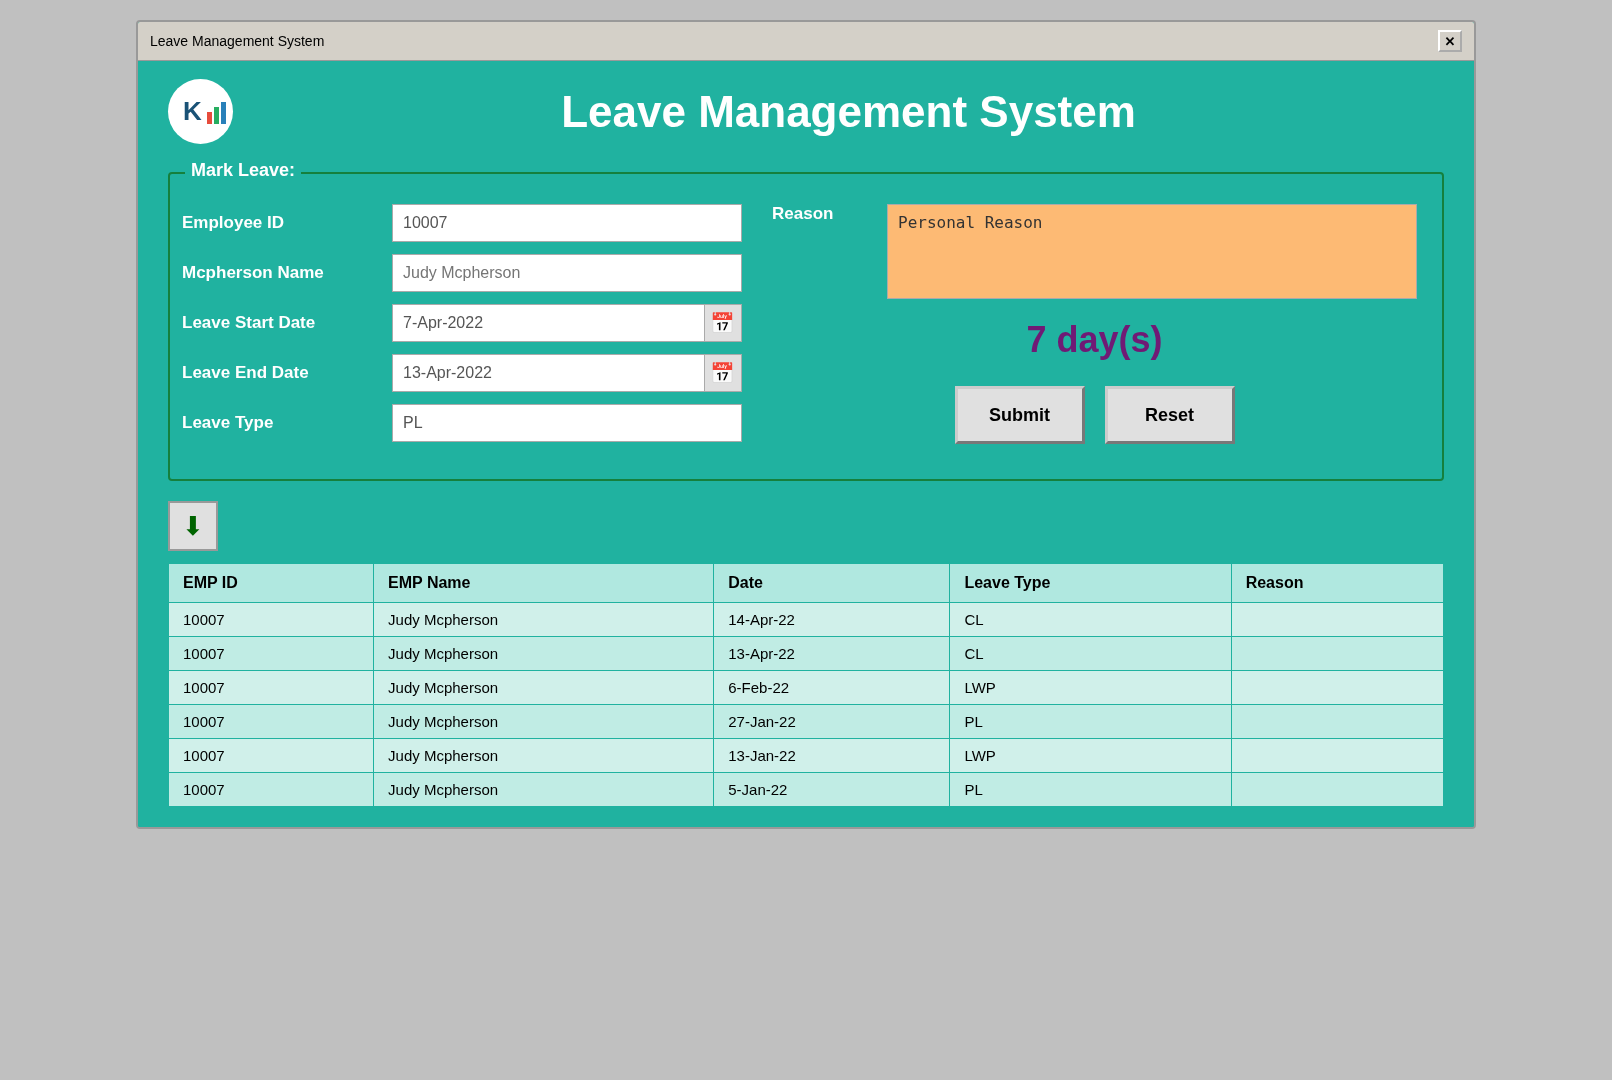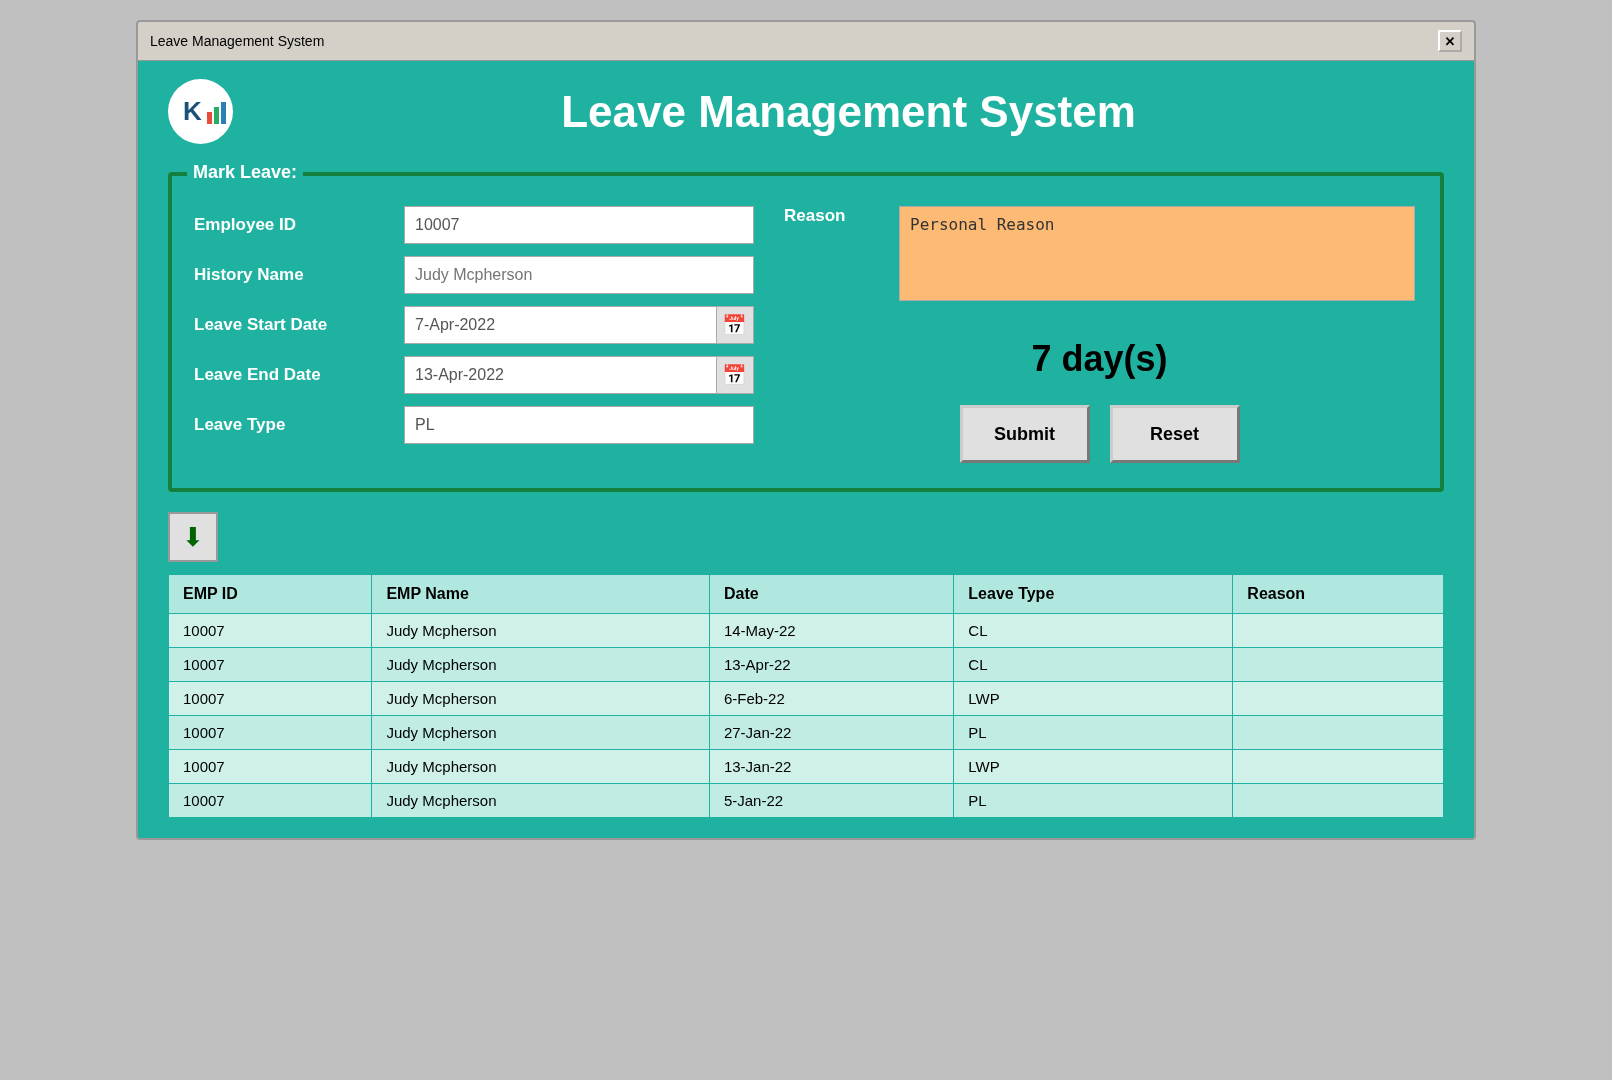--- a/index.html
+++ b/index.html
@@ -64,23 +64,23 @@
       font-size: 44px;
       font-weight: bold;
       flex: 1;
       text-align: center;
     }
     .content {
       background: #20b2a0;
       padding: 10px 30px 20px 30px;
     }
     .mark-leave-section {
-      border: 4px solid #15803d;
+      border: 2px solid #15803d;
       border-radius: 4px;
-      padding: 20px 25px 25px 22px;
+      padding: 20px 25px 25px 12px;
       margin-bottom: 20px;
       position: relative;
       background: #20b2a0;
     }
     .section-title {
       position: absolute;
       top: -14px;
       left: 15px;
       background: #20b2a0;
       padding: 0 6px;
@@ -171,23 +171,23 @@
       border: 1px solid #aaa;
       padding: 8px 10px;
       font-size: 16px;
       background: #fdba74;
       resize: none;
       color: #333;
     }
     .days-display {
       font-size: 36px;
       font-weight: bold;
-      color: #000000;
+      color: #701a75;
       text-align: center;
-      margin-top: 22px;
+      margin-top: 5px;
     }
     .button-row {
       display: flex;
       gap: 20px;
       justify-content: center;
       margin-top: 10px;
     }
     .btn {
       width: 130px;
       height: 58px;
@@ -284,21 +284,21 @@
       <div class="form-body">
 
         <div class="form-left">
 
           <div class="form-row">
             <label class="form-label">Employee ID</label>
             <input class="form-input" type="text" value="10007" style="">
           </div>
 
           <div class="form-row">
-            <label class="form-label">History Name</label>
+            <label class="form-label">Mcpherson Name</label>
             <input class="form-input" type="text" placeholder="Judy Mcpherson" style="">
           </div>
 
           <div class="form-row">
             <label class="form-label">Leave Start Date</label>
             <div class="form-input-with-icon">
               <input type="text" value="7-Apr-2022" style="">
               <div class="cal-btn">
                 <span class="cal-icon">📅</span>
               </div>
@@ -352,21 +352,21 @@
             <th>EMP Name</th>
             <th>Date</th>
             <th>Leave Type</th>
             <th>Reason</th>
           </tr>
         </thead>
         <tbody id="history-tbody">
         <tr>
               <td>10007</td>
               <td>Judy Mcpherson</td>
-              <td>14-May-22</td>
+              <td>14-Apr-22</td>
               <td>CL</td>
               <td></td>
             </tr>
             <tr>
               <td>10007</td>
               <td>Judy Mcpherson</td>
               <td>13-Apr-22</td>
               <td>CL</td>
               <td></td>
             </tr>

